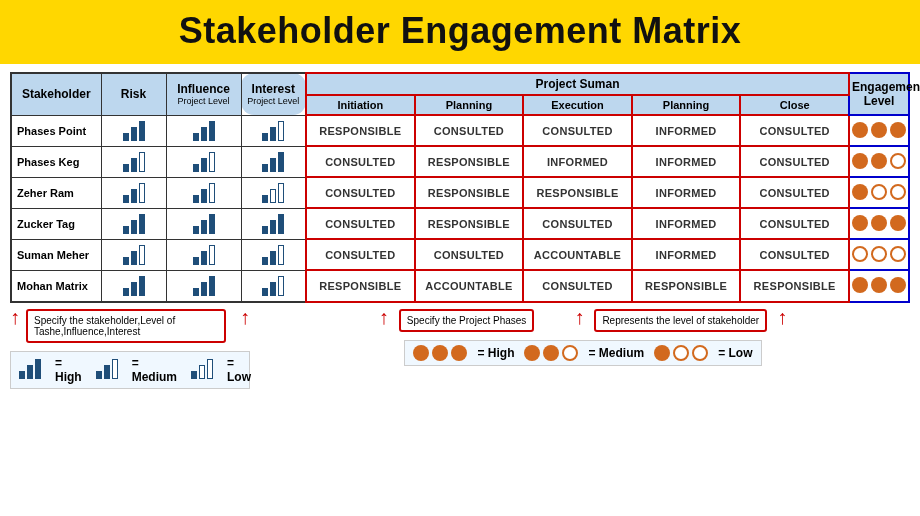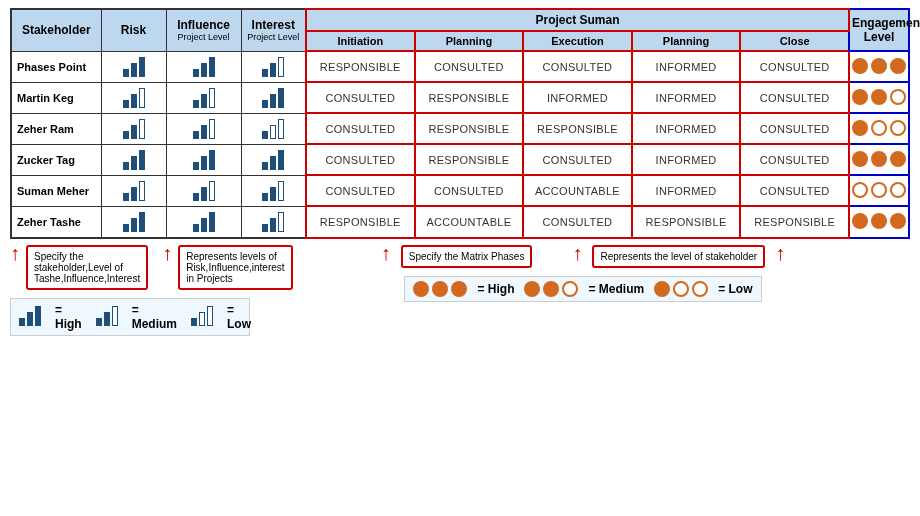--- a/index.html
+++ b/index.html
@@ -72,27 +72,27 @@
       border: 2px solid #c00 !important;
     }
 
     .engagement-section {
       border: 2px solid #00c !important;
     }
 
     .stakeholder-col { width: 90px; }
     .risk-col { width: 65px; margin-top: 48px; }
     .influence-col { width: 75px; }
-    .interest-col { width: 65px; }
+    .interest-col { width: 65px; border-radius: 13px; }
     .phase-col { width: 80px; }
     .engagement-col { width: 60px; }
 
     .role-text {
       font-size: 8px;
-      font-weight: normal;
+      font-weight: bold;
       letter-spacing: 0.3px;
       text-transform: uppercase;
       color: #333;
     }
 
     
     .bar-icon {
       display: inline-flex;
       align-items: flex-end;
       gap: 2px;
@@ -198,20 +198,21 @@
       padding-left: 5px;
       font-size: 11px;
       font-weight: bold;
     }
   </style>
 </head>
 <body>
 
 <div class="page-wrapper">
 
+  <div class="title-bar">Stakeholder Engagement Matrix</div>
 
   <div class="main-content">
 
     <table class="matrix-table">
       <thead>
         <tr class="header-row-1">
           <th class="stakeholder-col" rowspan="2">Stakeholder</th>
           <th class="risk-col" rowspan="2">Risk</th>
           <th class="influence-col" rowspan="2">
             <span>Influence</span>
@@ -257,21 +258,21 @@
             <td class="phases-section role-text">CONSULTED</td>
             <td class="phases-section role-text">INFORMED</td>
             <td class="phases-section role-text">CONSULTED</td>
             <td class="engagement-section"><span style="display:inline-flex;gap:3px;align-items:center;">
       <span style="width:16px;height:16px;border-radius:50%;background:#D2691E;display:inline-block;"></span>
       <span style="width:16px;height:16px;border-radius:50%;background:#D2691E;display:inline-block;"></span>
       <span style="width:16px;height:16px;border-radius:50%;background:#D2691E;display:inline-block;"></span>
     </span></td>
           </tr>
           <tr>
-            <td class="name-cell">Martin Keg</td>
+            <td class="name-cell">Phases Keg</td>
             <td><span style="display:inline-flex;align-items:flex-end;gap:2px;height:22px;">
       <span class="bar" style="height:8px;width:6px;background:#1F4E79;display:inline-block;"></span>
       <span class="bar" style="height:14px;width:6px;background:#1F4E79;display:inline-block;"></span>
       <span class="bar" style="height:20px;width:6px;background:#fff;border:1px solid #1F4E79;display:inline-block;"></span>
     </span></td>
             <td><span style="display:inline-flex;align-items:flex-end;gap:2px;height:22px;">
       <span class="bar" style="height:8px;width:6px;background:#1F4E79;display:inline-block;"></span>
       <span class="bar" style="height:14px;width:6px;background:#1F4E79;display:inline-block;"></span>
       <span class="bar" style="height:20px;width:6px;background:#fff;border:1px solid #1F4E79;display:inline-block;"></span>
     </span></td>
@@ -369,21 +370,21 @@
             <td class="phases-section role-text">ACCOUNTABLE</td>
             <td class="phases-section role-text">INFORMED</td>
             <td class="phases-section role-text">CONSULTED</td>
             <td class="engagement-section"><span style="display:inline-flex;gap:3px;align-items:center;">
       <span style="width:16px;height:16px;border-radius:50%;background:#fff;border:2px solid #D2691E;display:inline-block;"></span>
       <span style="width:16px;height:16px;border-radius:50%;background:#fff;border:2px solid #D2691E;display:inline-block;"></span>
       <span style="width:16px;height:16px;border-radius:50%;background:#fff;border:2px solid #D2691E;display:inline-block;"></span>
     </span></td>
           </tr>
           <tr>
-            <td class="name-cell">Zeher Tashe</td>
+            <td class="name-cell">Mohan Matrix</td>
             <td><span style="display:inline-flex;align-items:flex-end;gap:2px;height:22px;">
       <span class="bar" style="height:8px;width:6px;background:#1F4E79;display:inline-block;"></span>
       <span class="bar" style="height:14px;width:6px;background:#1F4E79;display:inline-block;"></span>
       <span class="bar" style="height:20px;width:6px;background:#1F4E79;display:inline-block;"></span>
     </span></td>
             <td><span style="display:inline-flex;align-items:flex-end;gap:2px;height:22px;">
       <span class="bar" style="height:8px;width:6px;background:#1F4E79;display:inline-block;"></span>
       <span class="bar" style="height:14px;width:6px;background:#1F4E79;display:inline-block;"></span>
       <span class="bar" style="height:20px;width:6px;background:#1F4E79;display:inline-block;"></span>
     </span></td>
@@ -411,23 +412,20 @@
       <div style="display:flex; flex-direction:column; gap:2px; width:240px;">
         <div style="display:flex; flex-direction:row; align-items:flex-start; gap:4px;">
           <div style="display:flex; flex-direction:column; align-items:center; gap:0;">
             <div class="arrow-up">↑</div>
           </div>
           <div class="annotation-box">
             <span>Specify the stakeholder,Level of Tashe,Influence,Interest</span>
           </div>
           <div style="display:flex; flex-direction:column; align-items:center; gap:0; margin-left:8px;">
             <div class="arrow-up">↑</div>
-          </div>
-          <div class="annotation-box">
-            <span>Represents levels of Risk,Influence,interest in Projects</span>
           </div>
         </div>
 
         <div class="legend-bar-area">
 
           <span>
             <span class="bar-icon icon-high">
               <span class="bar b1" style="height:8px;"></span>
               <span class="bar b2" style="height:14px;"></span>
               <span class="bar b3" style="height:20px;"></span>
@@ -454,21 +452,21 @@
           <span>= Low</span>
         </div>
       </div>
 
       <div style="display:flex; flex-direction:column; gap:2px; flex:1;">
         <div style="display:flex; flex-direction:row; align-items:flex-start; gap:8px; justify-content:center;">
           <div style="display:flex; flex-direction:column; align-items:center;">
             <div class="arrow-up">↑</div>
           </div>
           <div class="annotation-box">
-            <span>Specify the Matrix Phases</span>
+            <span>Specify the Project Phases</span>
           </div>
           <div style="display:flex; flex-direction:column; align-items:center; margin-left:30px;">
             <div class="arrow-up">↑</div>
           </div>
           <div class="annotation-box">
             <span>Represents the level of stakeholder</span>
           </div>
           <div style="display:flex; flex-direction:column; align-items:center;">
             <div class="arrow-up">↑</div>
           </div>

